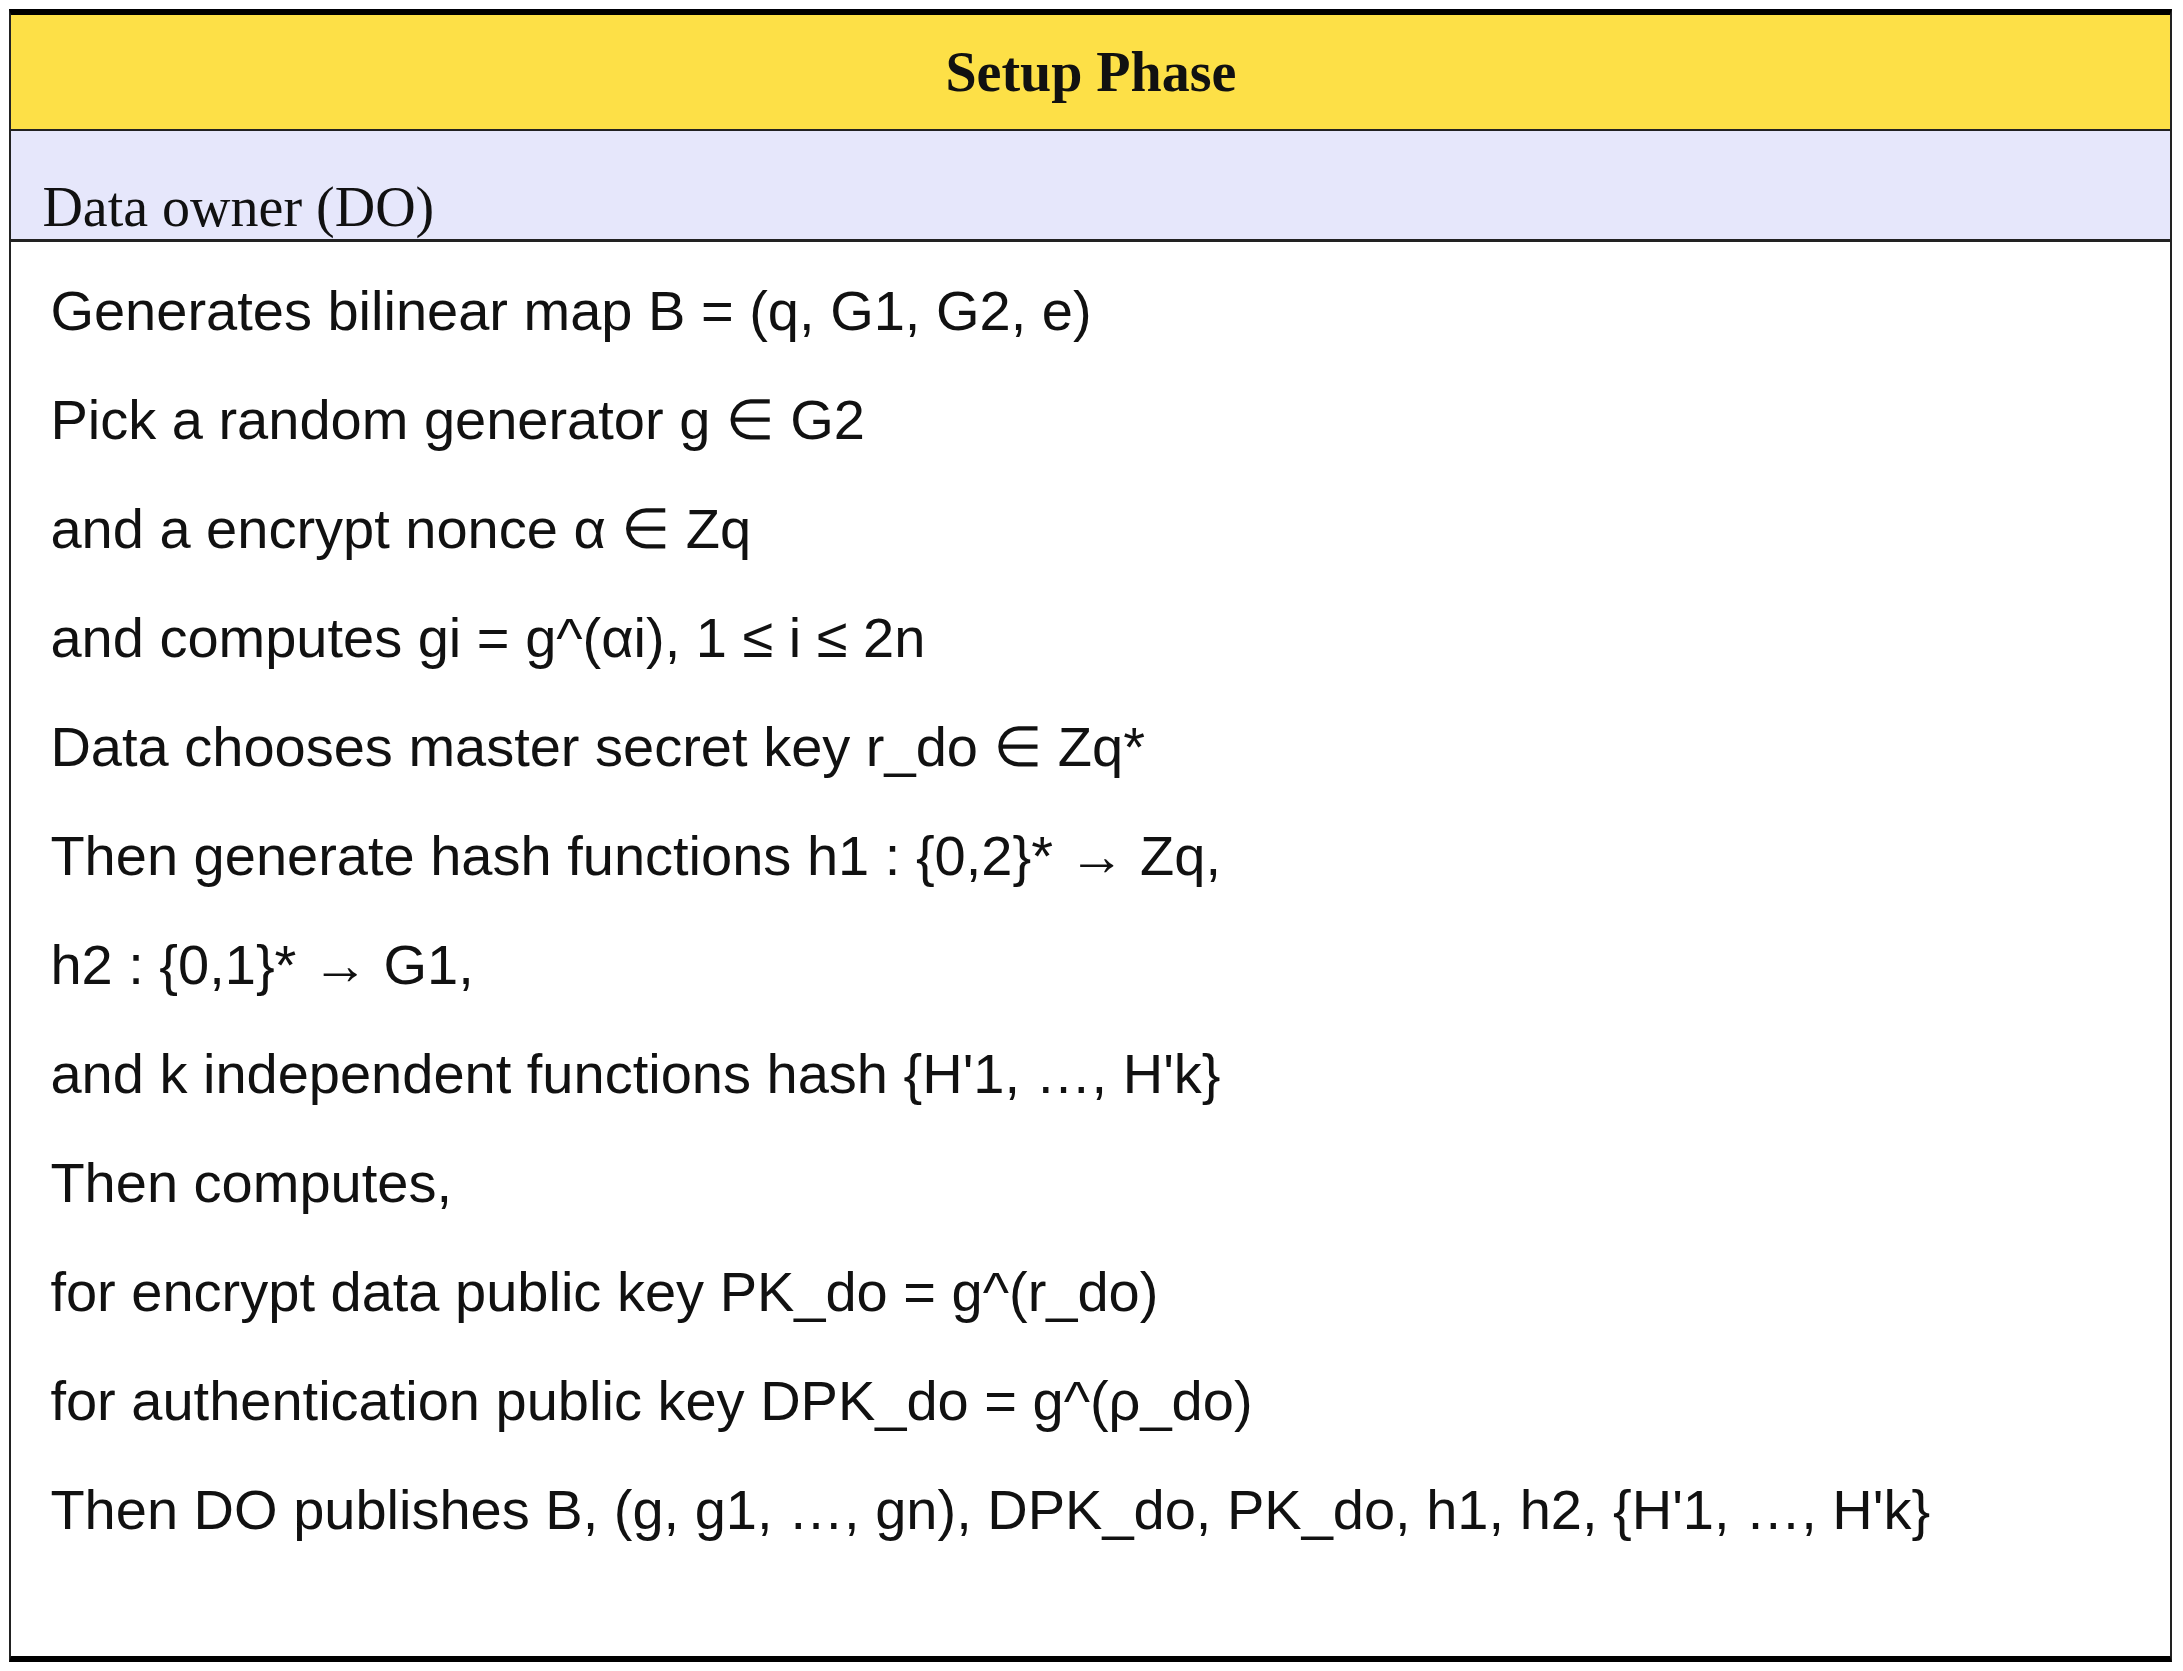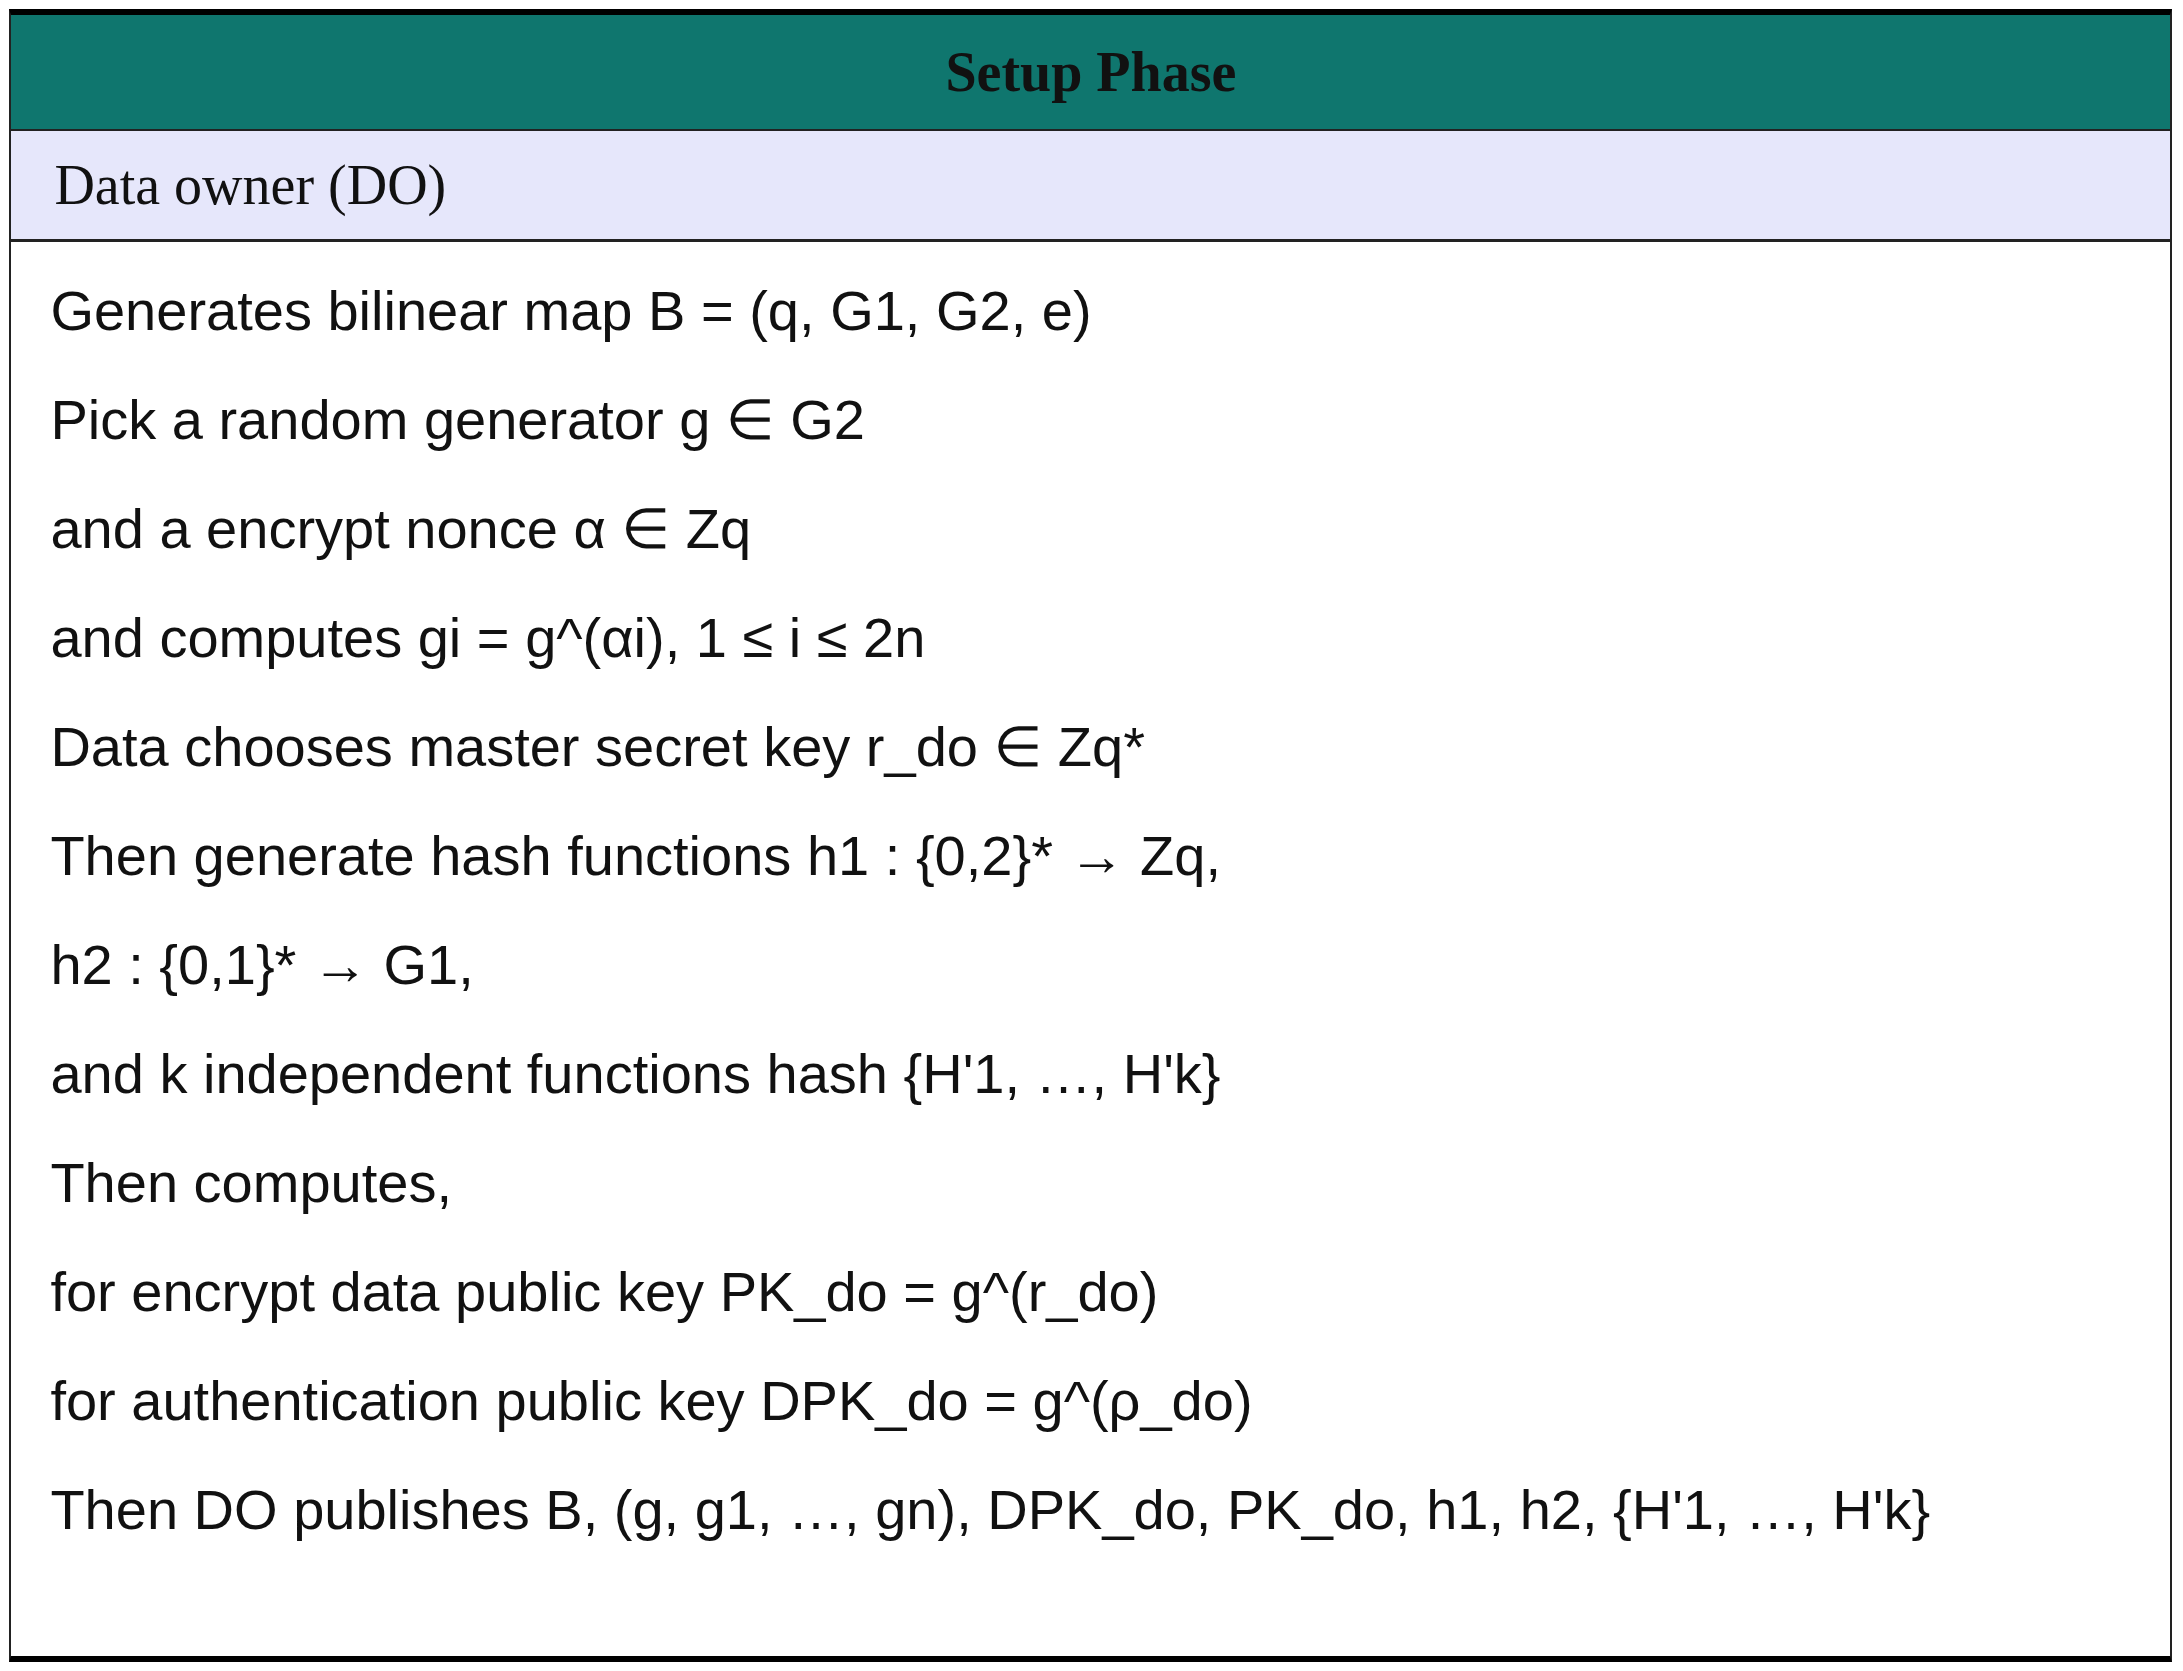--- a/index.html
+++ b/index.html
@@ -4,27 +4,27 @@
 <style>
   html, body { margin: 0; padding: 0; background: #ffffff; }
   body { width: 2183px; height: 1672px; position: relative; font-family: "DejaVu Serif", "Liberation Serif", serif; color: #111; }
   .table {
     position: absolute; left: 9.4px; top: 9.4px; width: 2163px; height: 1653px;
     border-left: 2.3px solid #222; border-right: 2.3px solid #222;
     border-top: 6.3px solid #000; border-bottom: 6.3px solid #000;
     box-sizing: border-box;
   }
   .hdr {
-    height: 114px; background: #0f766e; border-bottom: 2.3px solid #222;
+    height: 114px; background: #fde047; border-bottom: 2.3px solid #222;
     display: flex; align-items: center; justify-content: center;
     font-weight: bold; font-size: 56px; font-family: "Liberation Serif", serif;
   }
   .sub {
     height: 108px; background: #e6e7fb; border-bottom: 3.9px solid #222;
-    display: flex; align-items: center; padding-left: 43px;
+    display: flex; align-items: flex-end; padding-left: 31px;
     font-size: 56px; font-family: "Liberation Serif", serif;
   }
   .body { padding: 14px 0 0 39px; }
   .line {
     height: 109px; line-height: 109px; font-size: 56px; white-space: nowrap;
     font-family: Liberation Sans, sans-serif;
   }
 </style>
 </head>
 <body>

